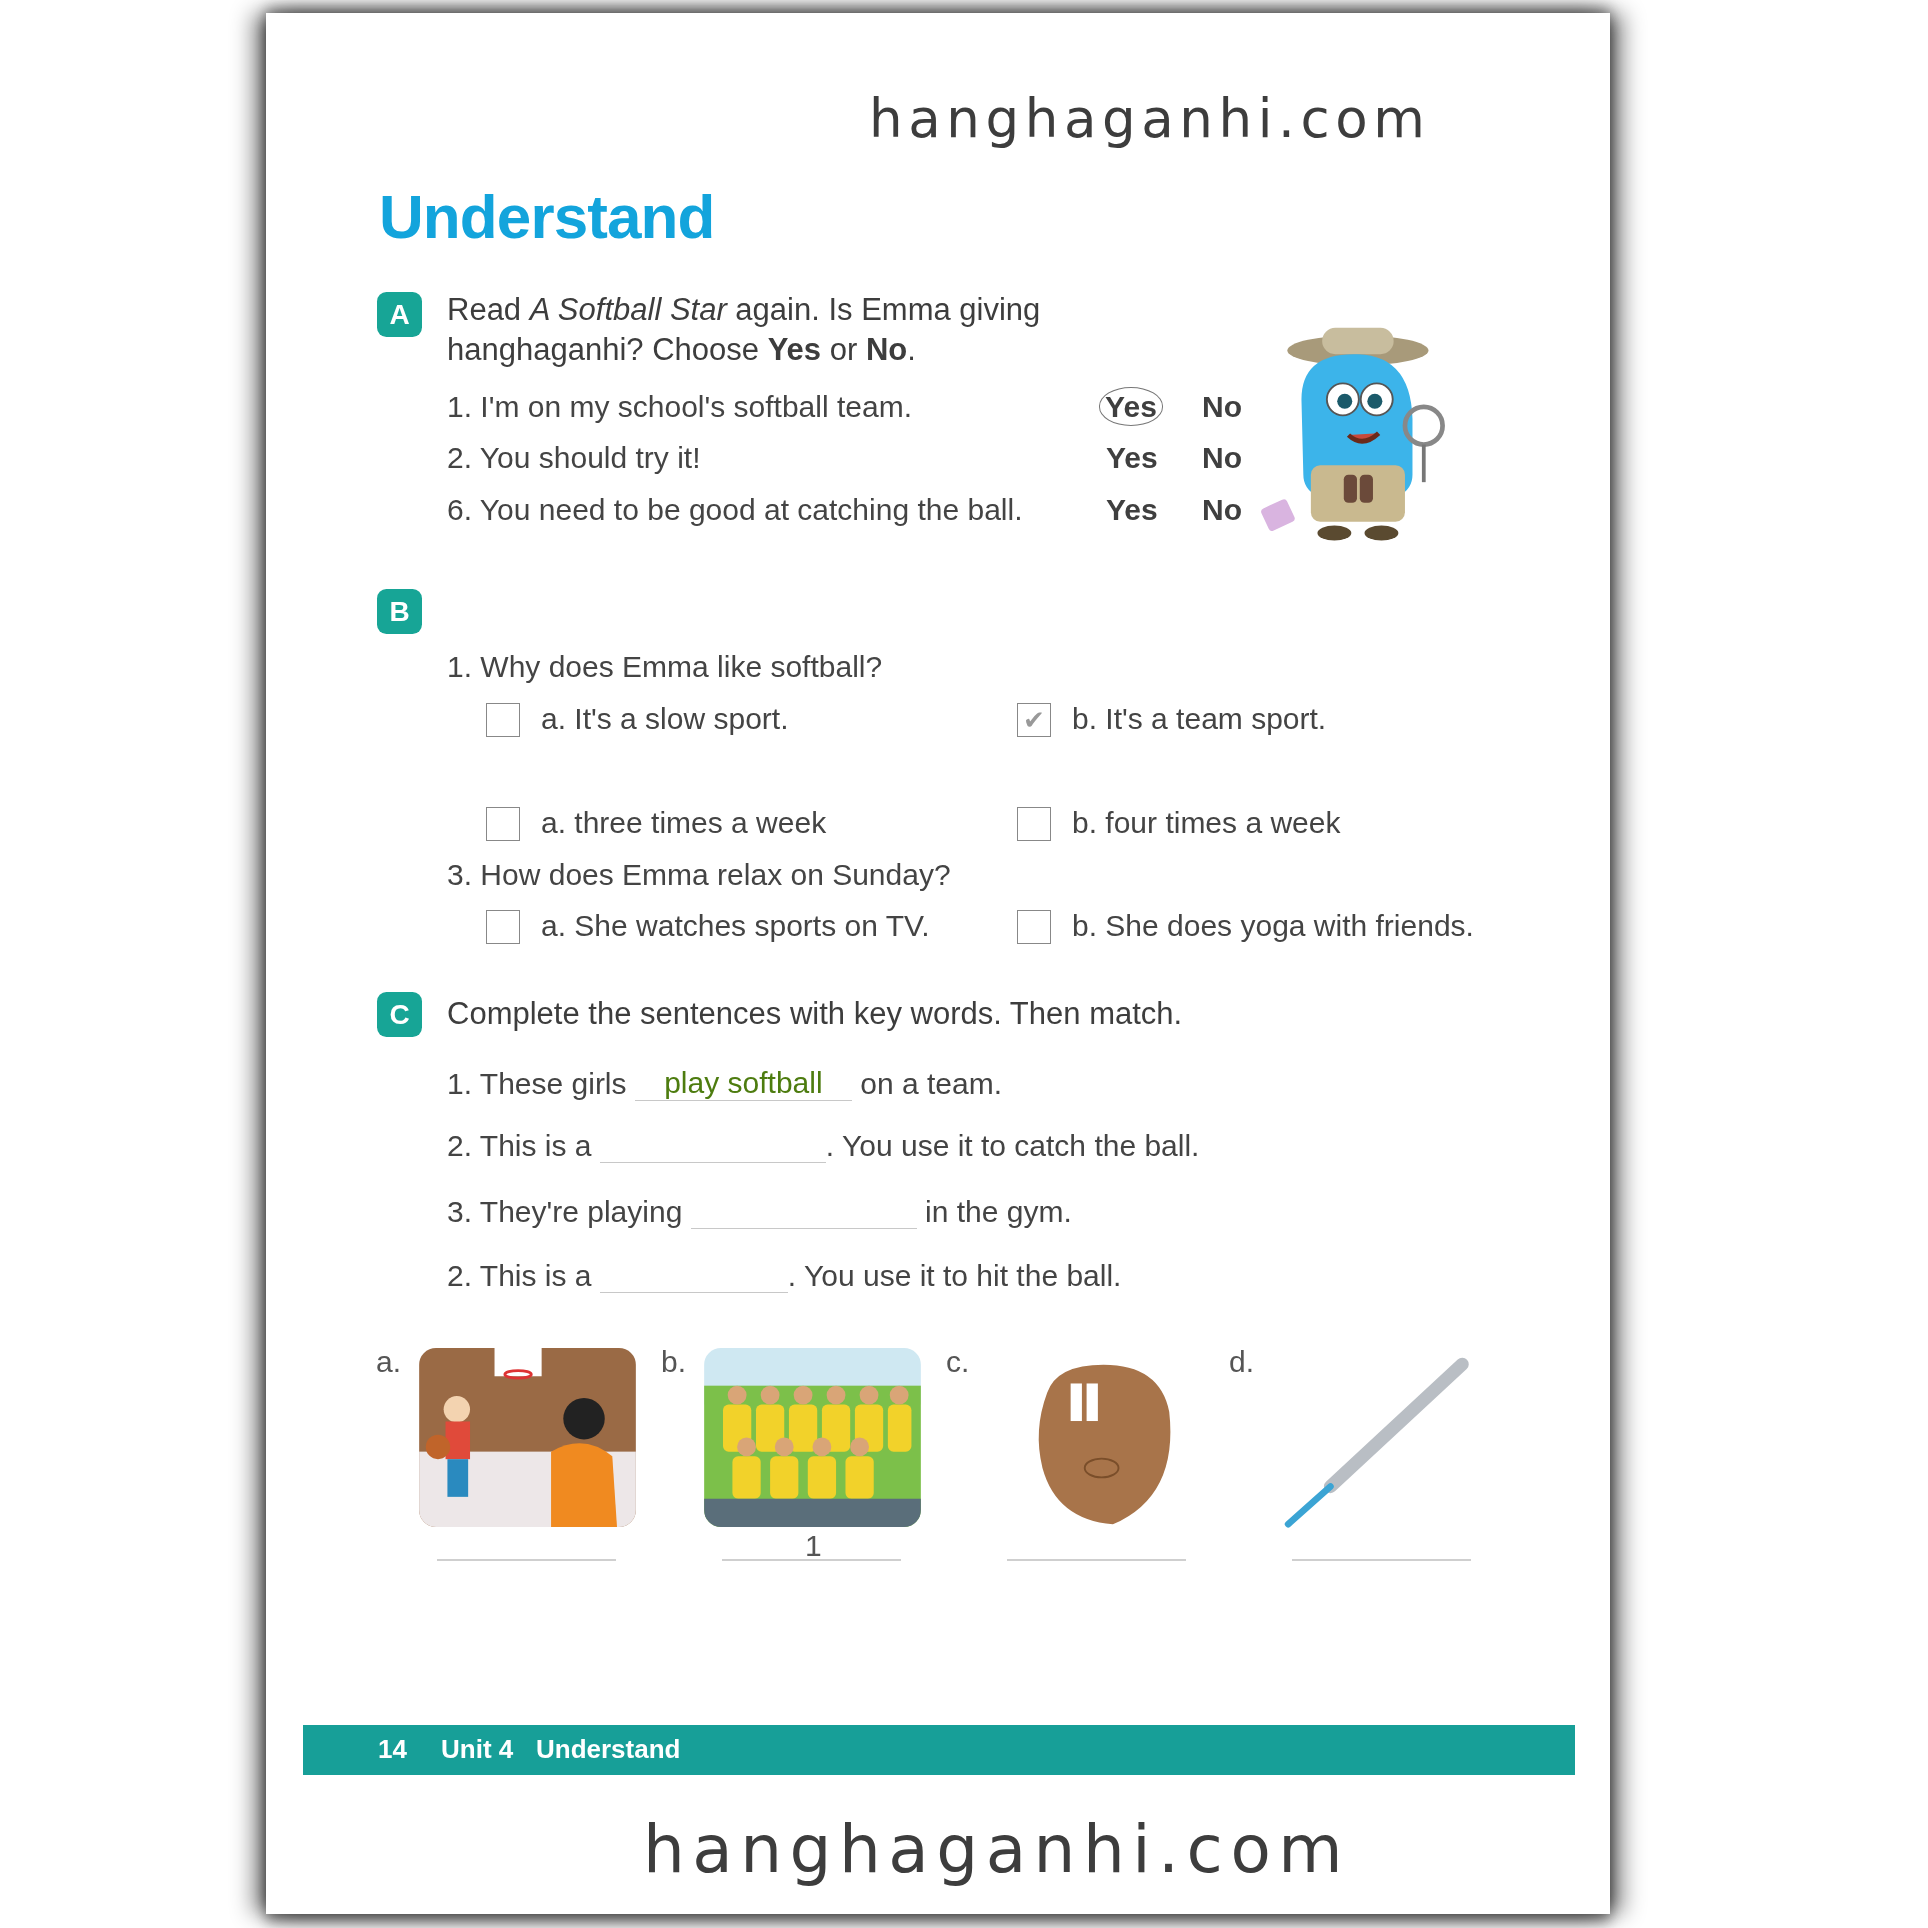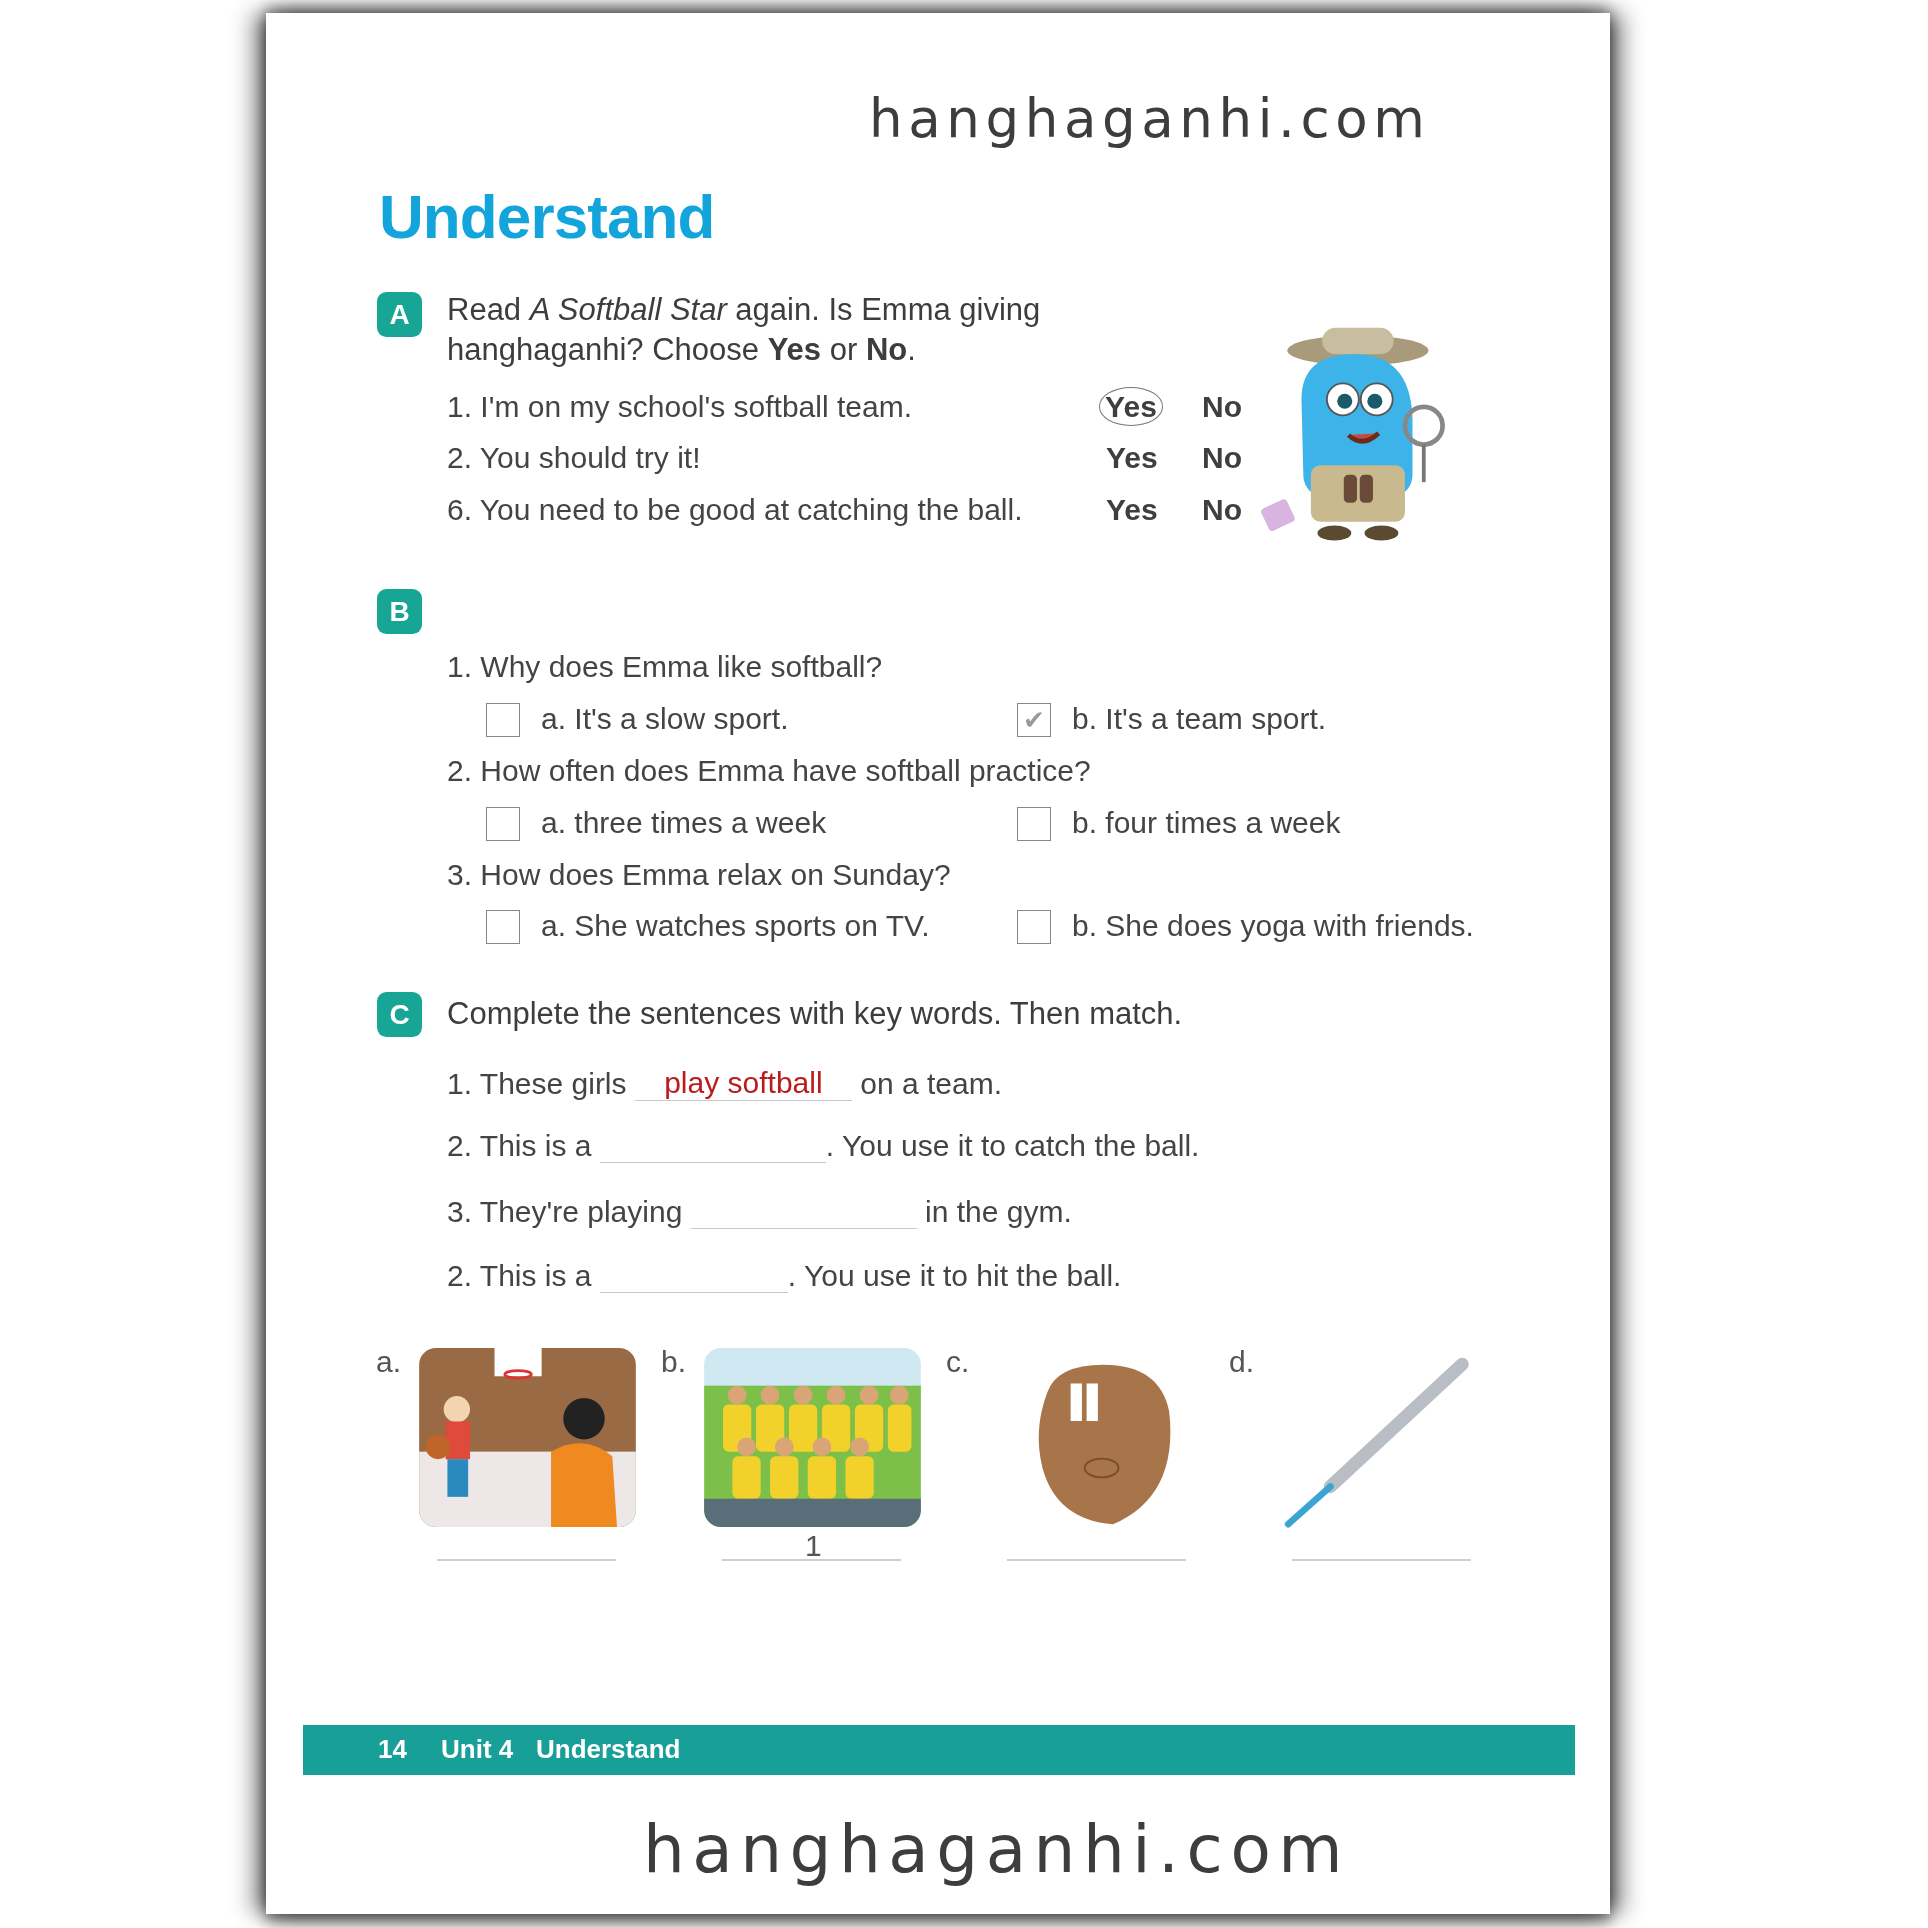--- a/index.html
+++ b/index.html
@@ -13,21 +13,21 @@
   .badge{width:45px;height:45px;border-radius:9.4px;background:#17a596;color:#fff;font-weight:bold;font-size:28px;display:flex;align-items:center;justify-content:center;font-family:"Liberation Sans",sans-serif;}
   .instr{font-size:31px;color:#3d3d3d;font-family:"Liberation Sans",sans-serif;line-height:40px;}
   .item{font-size:30px;color:#444;font-family:"Liberation Sans",sans-serif;white-space:nowrap;}
   .yn{font-size:30px;font-weight:bold;color:#3f3f3f;font-family:"Liberation Sans",sans-serif;}
   .circled{border:1.9px solid #777;border-radius:50%;padding:1.9px 5.6px;margin-left:-7.5px;}
   .remember{left:960px;top:169px;width:282px;text-align:center;font-family:"Liberation Sans",sans-serif;}
   .remember .rh{color:#1576c4;font-weight:bold;font-size:23.5px;}
   .remember .rb{color:#555;font-size:21.7px;line-height:30px;}
   .chk{width:34px;height:34px;border:1.9px solid #888;box-sizing:border-box;display:inline-flex;align-items:center;justify-content:center;color:#999;font-size:26px;}
   .blank{display:inline-block;border-bottom:1.9px solid #c8c8c8;height:34px;vertical-align:bottom;}
-  .answer{color:#b91c1c;}
+  .answer{color:#4d7c0f;}
   .piclabel{font-size:30px;color:#555;font-family:"Liberation Sans",sans-serif;}
   .pic{border-radius:17px;overflow:hidden;}
   .ansline{height:1.9px;background:#cfcfcf;width:179px;}
   .footer{left:37px;top:1712px;width:1272px;height:50px;background:#179f98;}
   .footer span{color:#fff;font-weight:bold;font-size:26px;font-family:Liberation Sans, sans-serif;position:absolute;top:9.4px;}
 </style>
 </head>
 <body>
 
 <div class="page">
@@ -77,21 +77,20 @@
   <div class="abs badge" style="left:111px;top:576px">B</div>
 
   <div class="abs item" style="left:181px;top:637px">1.  Why does Emma like softball?</div>
   <div class="abs chk" style="left:220px;top:690px"></div>
   <div class="abs item" style="left:275px;top:689px">a. It's a slow sport.</div>
   <div class="abs chk" style="left:751px;top:690px">
       <span>✔</span>
     </div>
   <div class="abs item" style="left:806px;top:689px">b. It's a team sport.</div>
 
-  <div class="abs item" style="left:181px;top:741px">2.  How often does Emma have softball practice?</div>
   <div class="abs chk" style="left:220px;top:794px"></div>
   <div class="abs item" style="left:275px;top:793px">a. three times a week</div>
   <div class="abs chk" style="left:751px;top:794px"></div>
   <div class="abs item" style="left:806px;top:793px">b. four times a week</div>
 
   <div class="abs item" style="left:181px;top:845px">3.  How does Emma relax on Sunday?</div>
   <div class="abs chk" style="left:220px;top:897px"></div>
   <div class="abs item" style="left:275px;top:896px">a. She watches sports on TV.</div>
   <div class="abs chk" style="left:751px;top:897px"></div>
   <div class="abs item" style="left:806px;top:896px">b. She does yoga with friends.</div>

